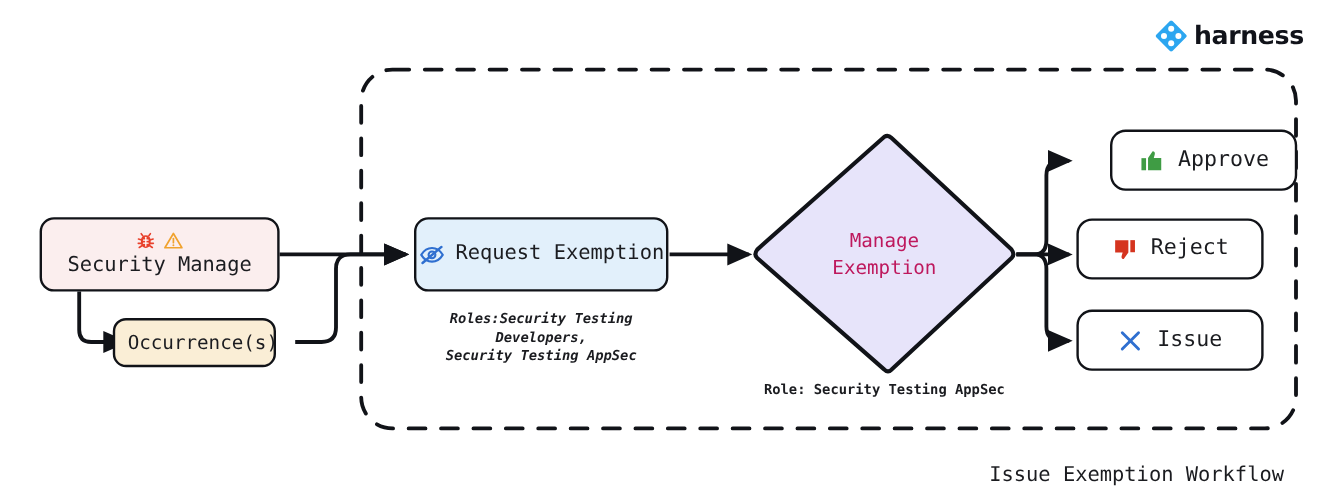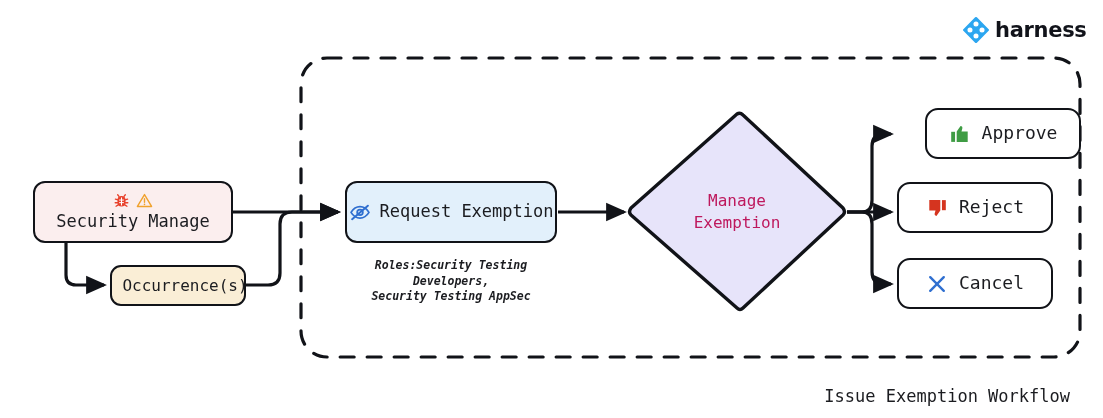--- a/index.html
+++ b/index.html
@@ -75,21 +75,21 @@
   #security-issue .icon-row {
     display: flex;
     align-items: center;
     justify-content: center;
     gap: 6px;
     height: 17px;
   }
 
   
   #occurrences {
-    left: 110px; top: 265px;
+    left: 94px; top: 265px;
     width: 136px; height: 41px;
     background: #faeed6;
     border-radius: 11px;
     padding-left: 14px;
   }
   #occurrences .node-label { font-size: 16px; }
 
   
   #request-exemption {
     left: 345px; top: 181px;
@@ -294,23 +294,24 @@
       </svg>
       <span class="node-label">Reject</span>
     </div>
   </div>
 
   <div class="node action-box" id="action-cancel">
     <div class="inner">
       <svg class="icon" width="22" height="22" viewBox="0 0 24 24">
         <path d="M4.6 4.6 L19.4 19.4 M19.4 4.6 L4.6 19.4" stroke="#2f6fd0" stroke-width="2.6" stroke-linecap="round"></path>
       </svg>
-      <span class="node-label">Cancel</span>
+      <span class="node-label">Issue</span>
     </div>
   </div>
 
   <div class="caption" id="caption-request">Roles:Security Testing Developers,
 Security Testing AppSec</div>
 
+  <div class="caption" id="caption-manage">Role: Security Testing AppSec</div>
 
   <div id="workflow-title">Issue Exemption Workflow</div>
 
 </div>
 
 </body></html>

